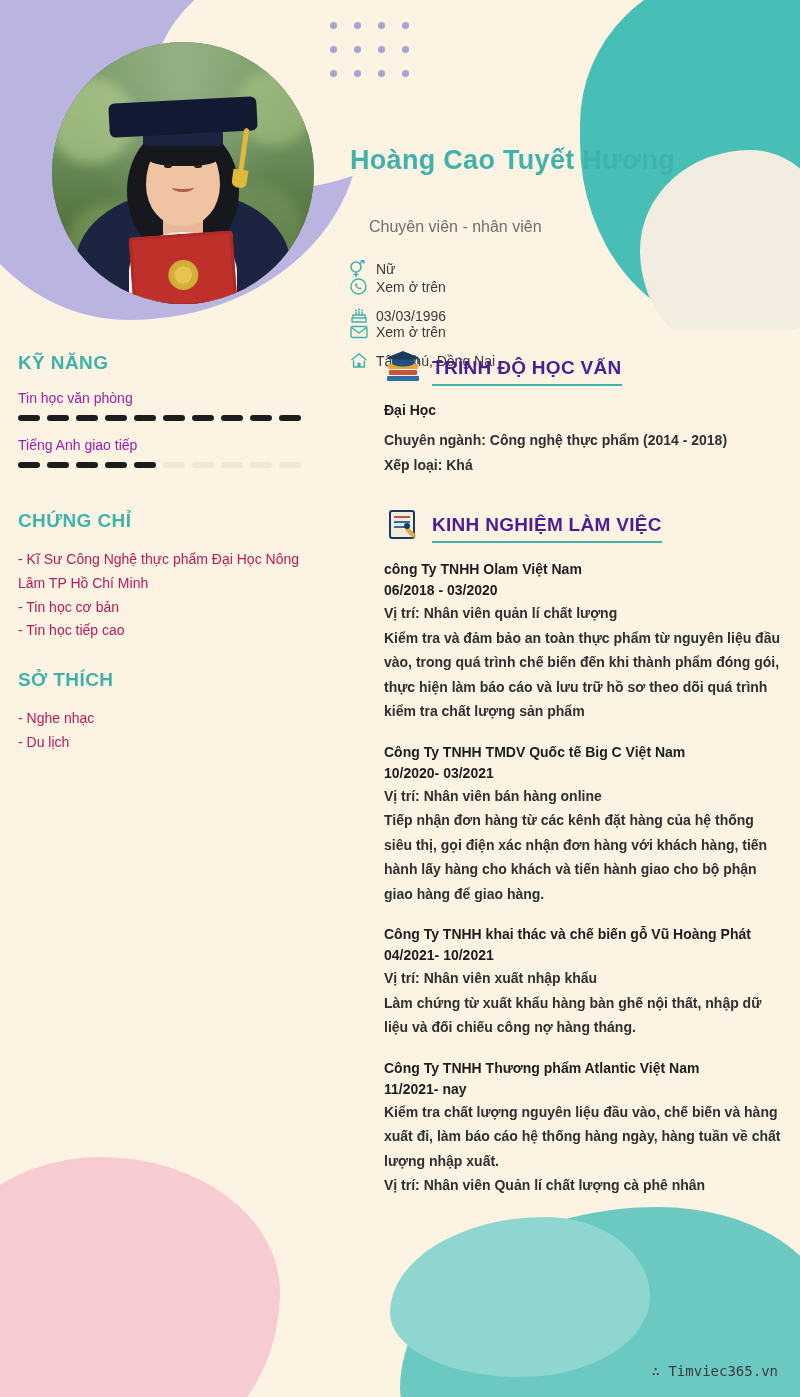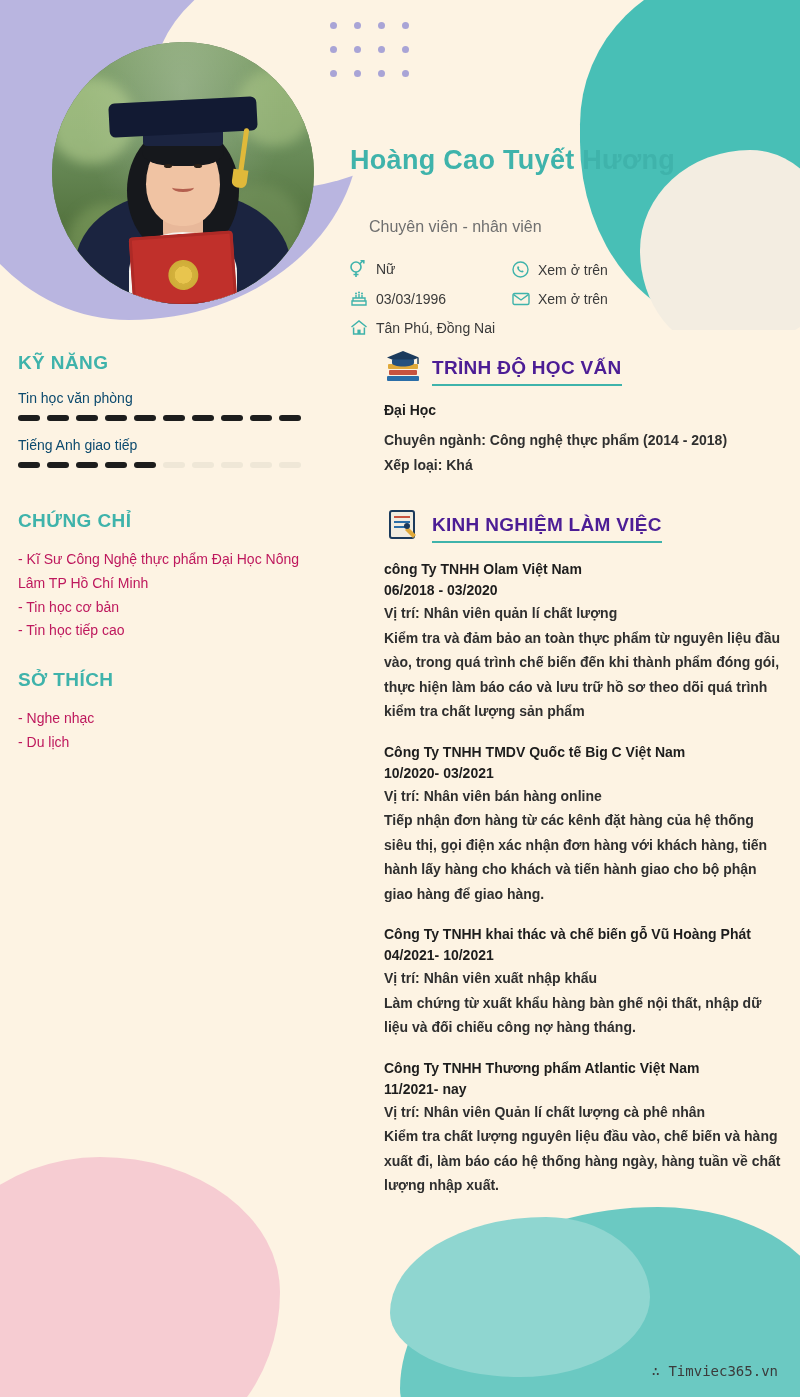--- a/index.html
+++ b/index.html
@@ -192,32 +192,32 @@
     color: #3fb3ab;
     font-size: 27px; font-weight: bold; line-height: 1.15;
     letter-spacing: .3px;
   }
   .role {
     position: absolute; left: 350px; top: 218px;
     color: #6f6f6f; font-size: 16px; margin-left: 19px;
   }
 
   .contacts { position: absolute; left: 350px; top: 260px; width: 400px; }
-  .crow { display: flex; align-items: flex-end; margin-bottom: 12px; }
+  .crow { display: flex; align-items: flex-start; margin-bottom: 12px; flex-direction: column; }
   .citem { display: flex; align-items: center; width: 162px; }
   .citem .ico { width: 26px; color: #3fb3ab; display: flex; align-items: center; }
   .citem .txt { font-size: 14px; color: #3a3a3a; }
 
   
   .left { position: absolute; left: 18px; top: 352px; width: 306px; }
   .l-title {
     color: #3fb3ab; font-size: 19px; font-weight: bold; letter-spacing: .4px;
     margin-bottom: 16px;
   }
-  .skill-label { font-size: 14px; color: #0c4a6e; margin-bottom: 9px; }
+  .skill-label { font-size: 14px; color: #a21caf; margin-bottom: 9px; }
   .dashes { display: flex; gap: 7px; margin-bottom: 16px; }
   .dashes i { display: block; width: 22px; height: 6px; border-radius: 3px; background: #efe7d7; }
   .dashes i.on { background: #1d1d1d; }
   .l-list { font-size: 14px; color: #be185d; line-height: 1.7; }
   .l-gap { height: 26px; }
 
   
   .right { position: absolute; left: 384px; top: 348px; width: 400px; }
   .sec-head { display: flex; align-items: flex-end; gap: 10px; margin-bottom: 16px; }
   .sec-ico { width: 38px; height: 38px; flex: 0 0 38px; position: relative; }
@@ -454,21 +454,21 @@
     <div class="job">
       <div class="job-title">Công Ty TNHH khai thác và chế biến gỗ Vũ Hoàng Phát</div>
       <div class="job-title">04/2021- 10/2021</div>
       <div class="p">Vị trí: Nhân viên xuất nhập khẩu</div>
       <div class="p">Làm chứng từ xuất khẩu hàng bàn ghế nội thất, nhập dữ liệu và đối chiếu công nợ hàng tháng.</div>
     </div>
 
     <div class="job">
       <div class="job-title">Công Ty TNHH Thương phẩm Atlantic Việt Nam</div>
       <div class="job-title">11/2021- nay</div>
+      <div class="p">Kiểm tra chất lượng nguyên liệu đầu vào, chế biến và hàng xuất đi, làm báo cáo hệ thống hàng ngày, hàng tuần về chất lượng nhập xuất.</div>
       <div class="p">Vị trí: Nhân viên Quản lí chất lượng cà phê nhân</div>
-      <div class="p">Kiểm tra chất lượng nguyên liệu đầu vào, chế biến và hàng xuất đi, làm báo cáo hệ thống hàng ngày, hàng tuần về chất lượng nhập xuất.</div>
     </div>
 
   </div>
 
   <div class="watermark">∴ Timviec365.vn</div>
 
 </div>
 
 </body></html>

